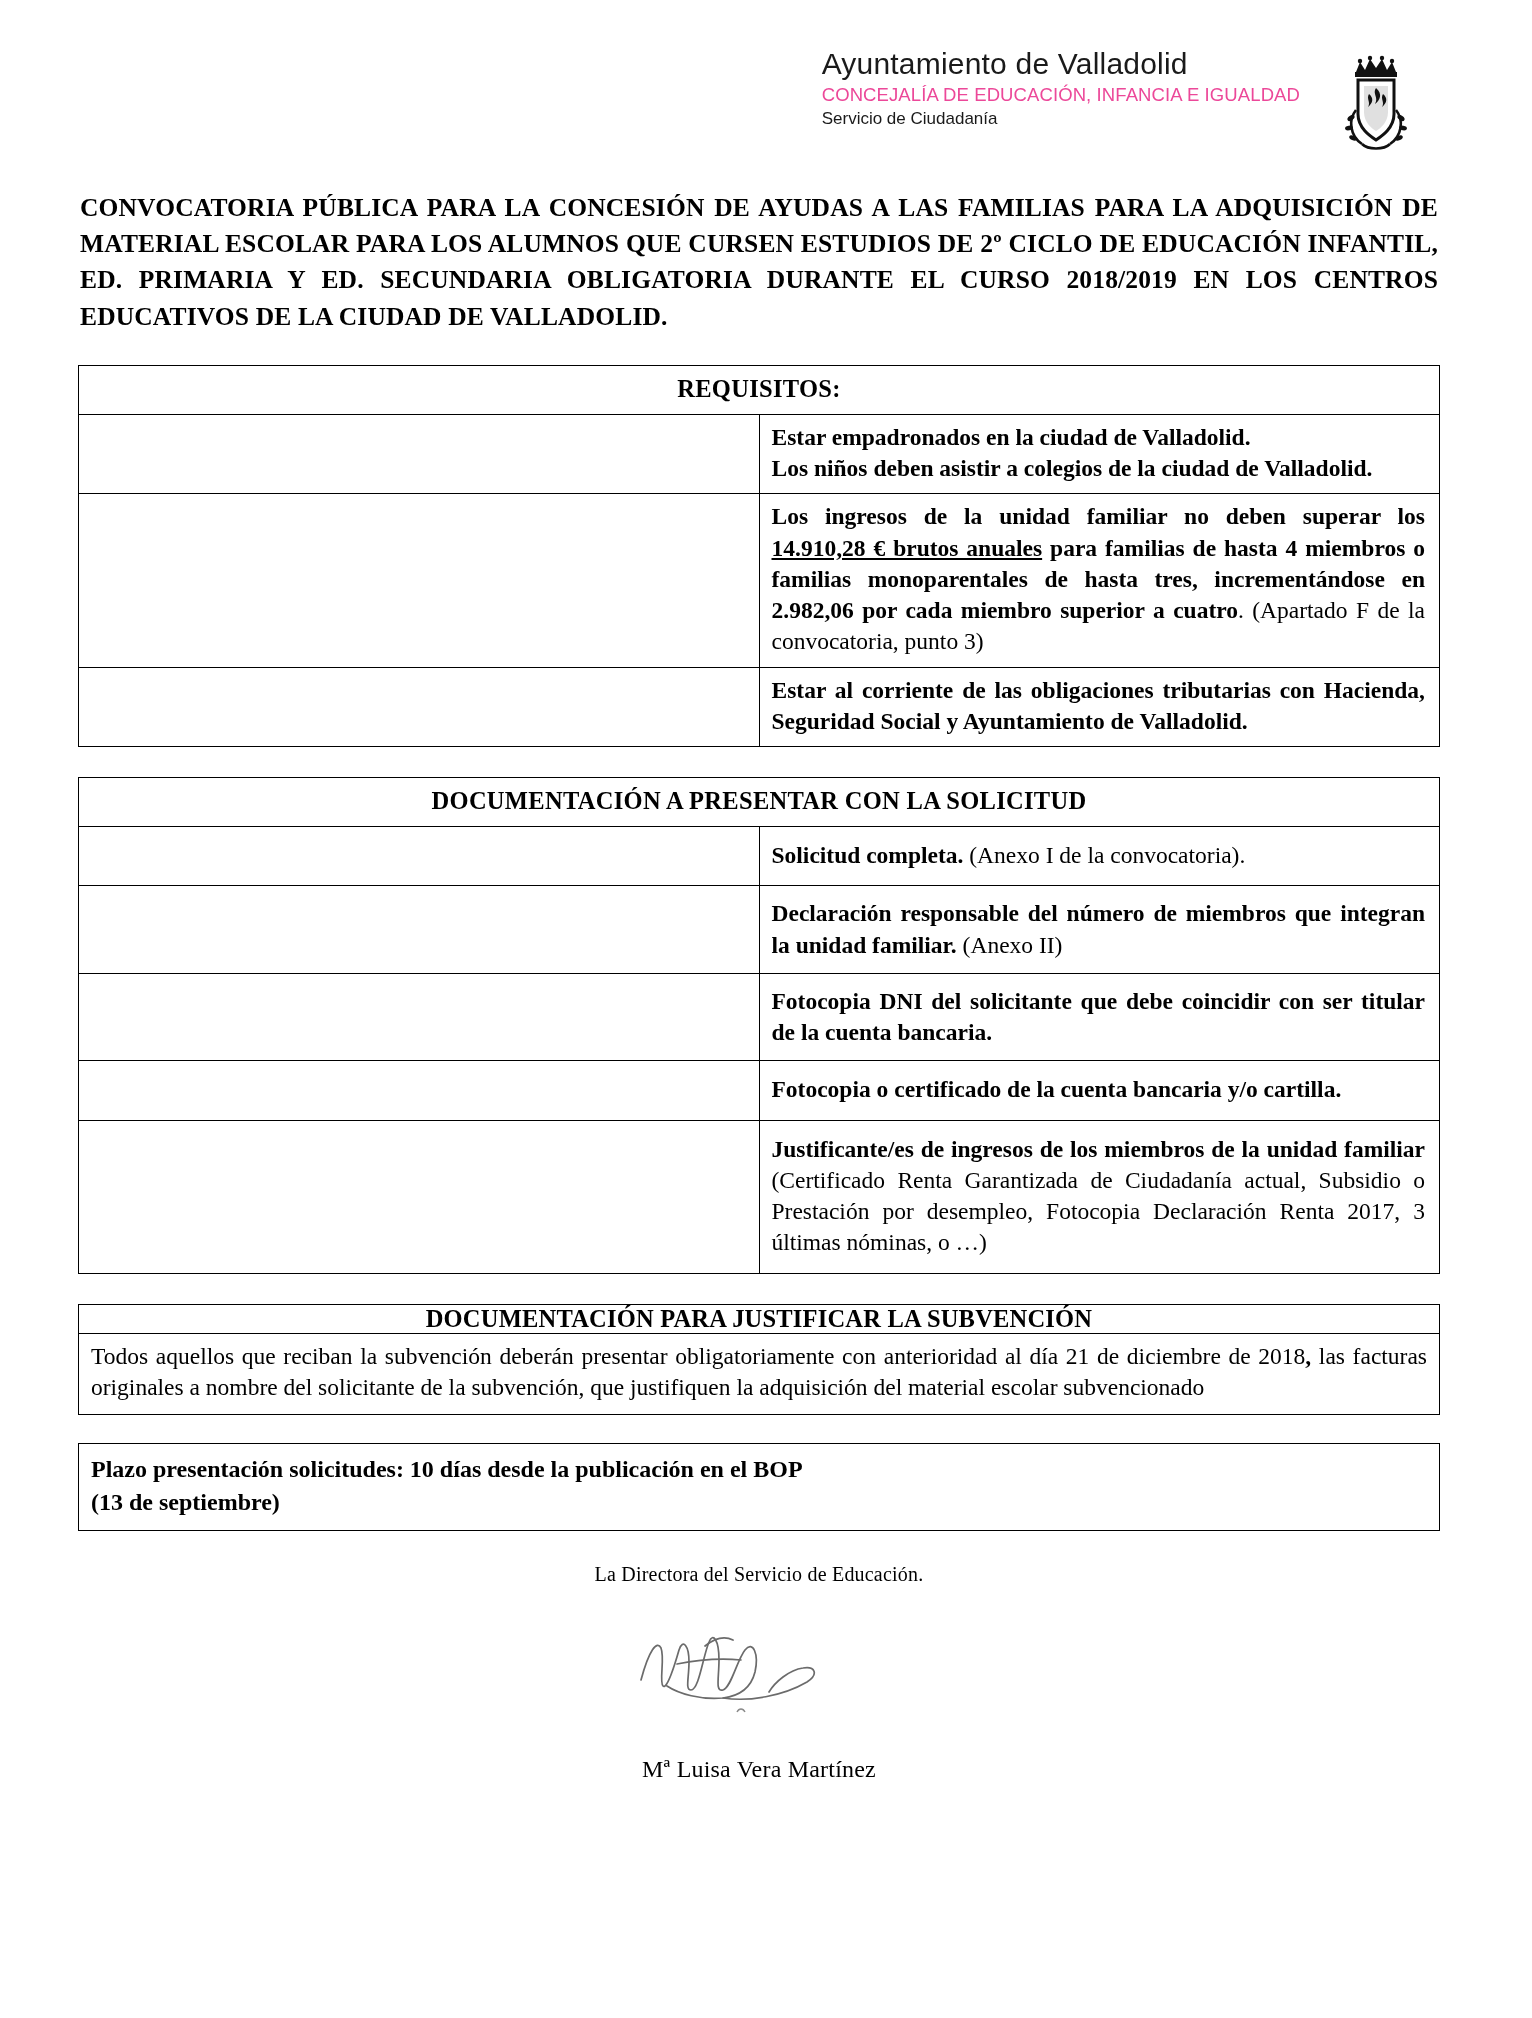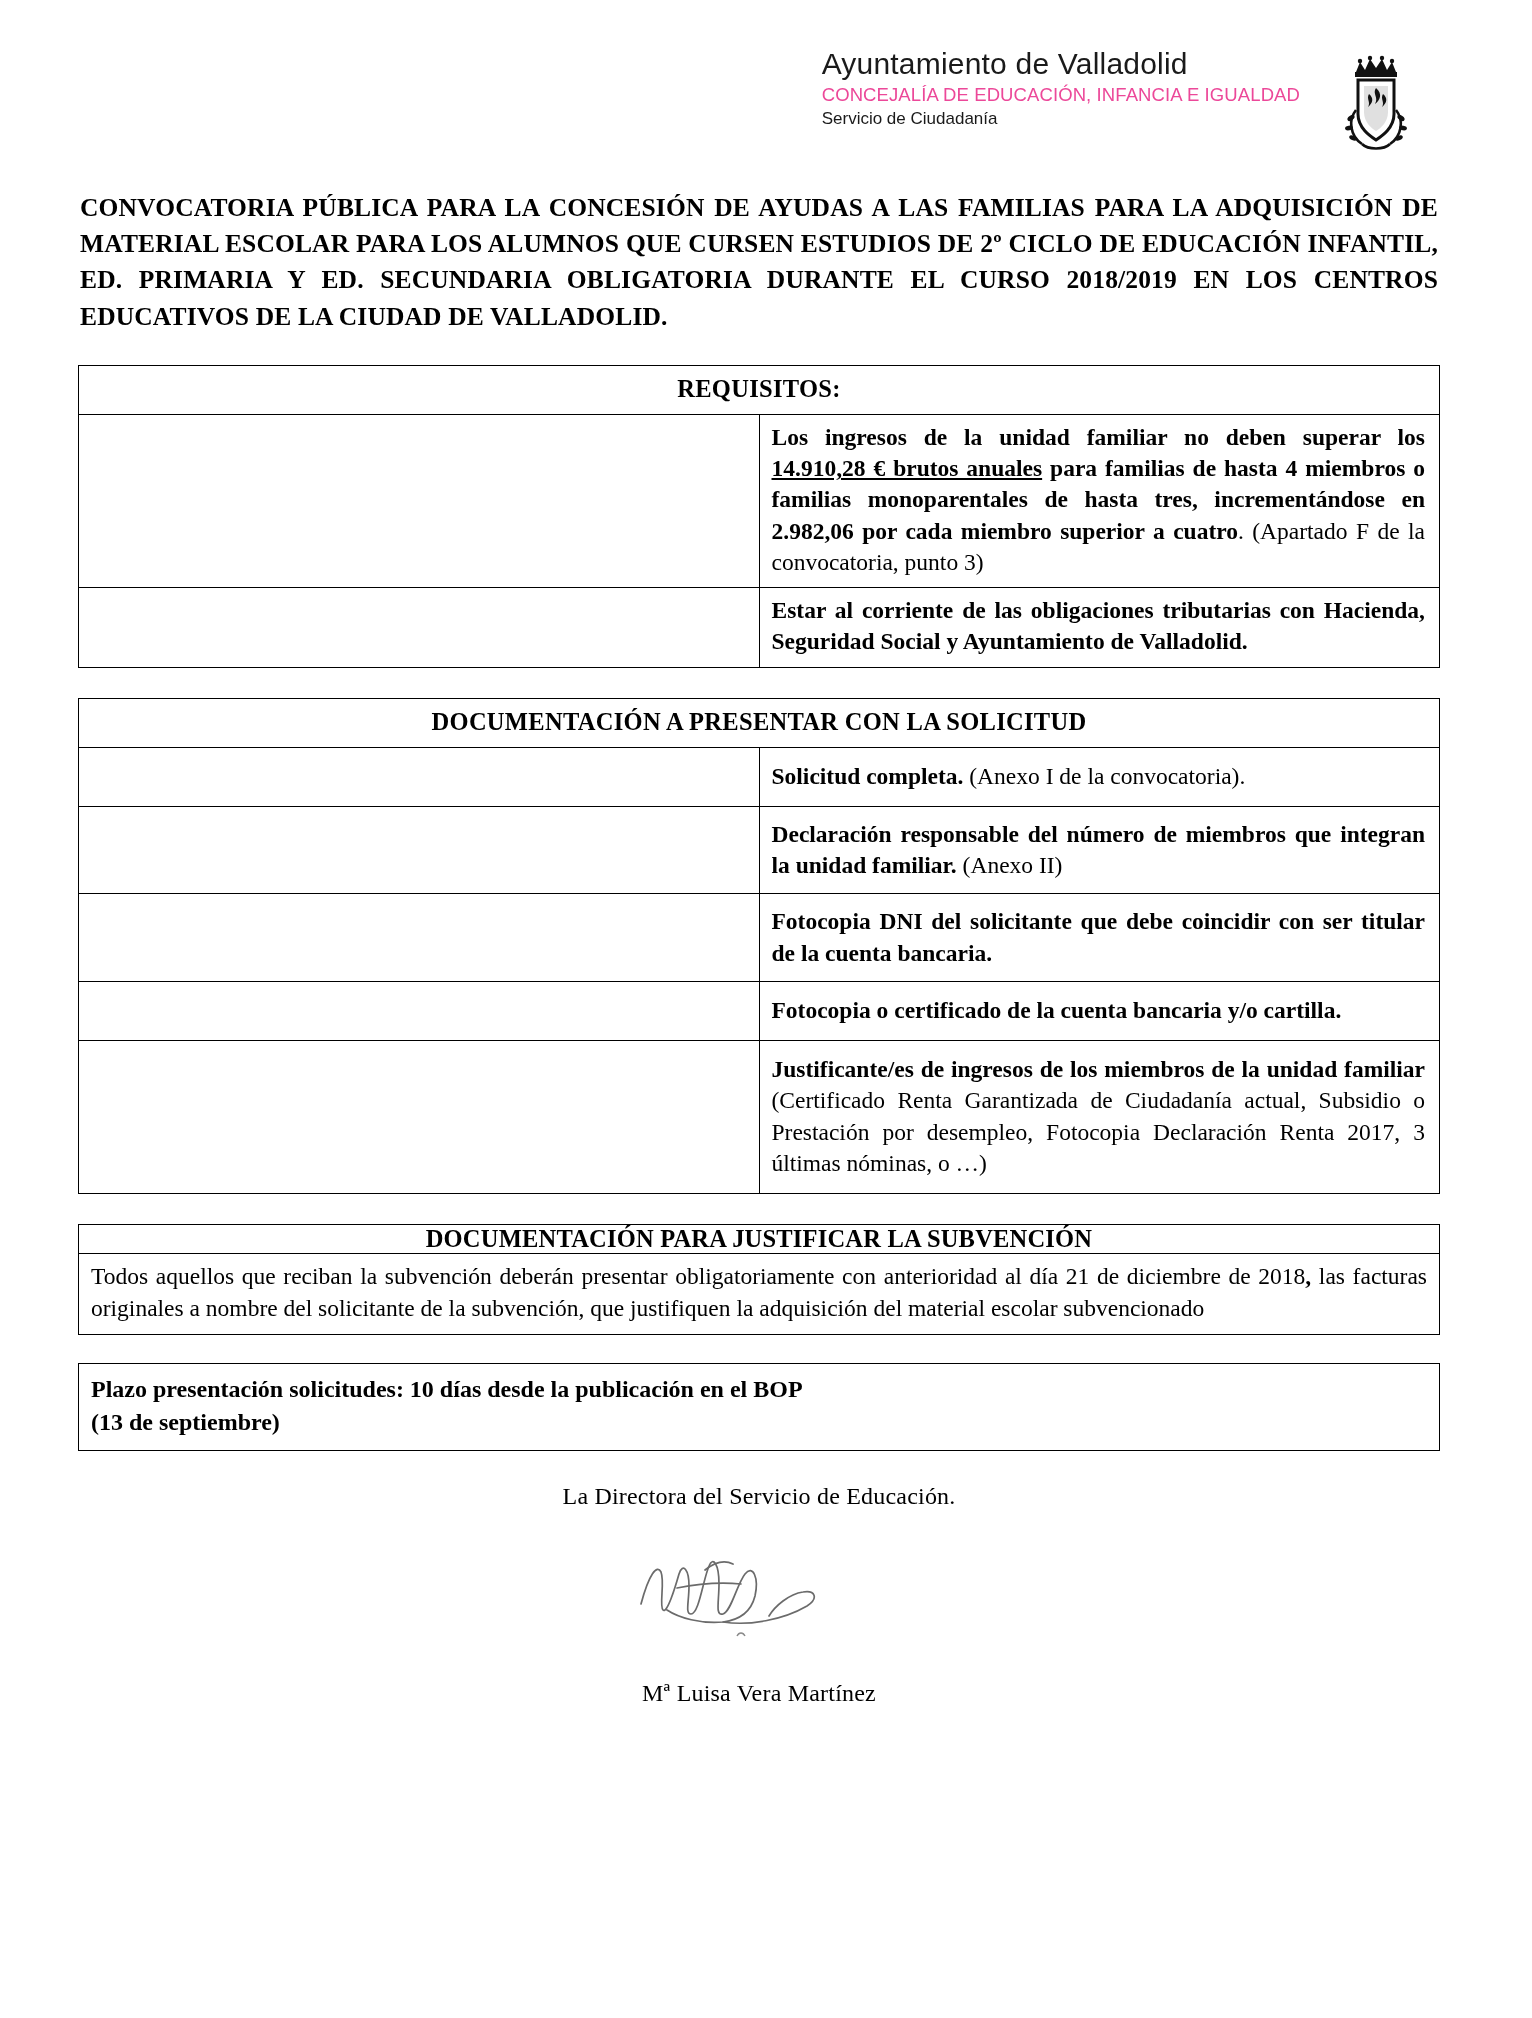--- a/index.html
+++ b/index.html
@@ -148,21 +148,21 @@
     line-height: 1.38;
     margin-top: 37px;
   }
 
   
   .footer {
     margin-top: 32px;
     text-align: center;
   }
   .signer-role {
-    font-size: 24px;
+    font-size: 20px;
     letter-spacing: 0.2px;
   }
   .signature {
     margin: 34px auto 0 auto;
     width: 280px;
     height: 96px;
   }
   .signer-name {
     margin-top: 40px;
     font-size: 24px;
@@ -209,20 +209,29 @@
       </svg>
     </div>
   </div>
 
   <div class="doc-title">CONVOCATORIA PÚBLICA PARA LA CONCESIÓN DE AYUDAS A LAS FAMILIAS PARA LA ADQUISICIÓN DE MATERIAL ESCOLAR PARA LOS ALUMNOS QUE CURSEN ESTUDIOS DE 2º CICLO DE EDUCACIÓN INFANTIL, ED. PRIMARIA Y ED. SECUNDARIA OBLIGATORIA DURANTE EL CURSO 2018/2019 EN LOS CENTROS EDUCATIVOS DE LA CIUDAD DE VALLADOLID.</div>
 
   <table class="tbl">
     <tbody>
         <tr>
       <td class="sectionhead" colspan="2">REQUISITOS:</td>
+    </tr>
+    <tr>
+      <td class="markcol"></td>
+      <td>
+        <div class="cellbody">
+          <b>Estar empadronados en la ciudad de Valladolid.</b><br>
+          <b>Los niños deben asistir a colegios de la ciudad de Valladolid.</b>
+        </div>
+      </td>
     </tr>
     <tr>
       <td class="markcol"></td>
       <td>
         <div class="cellbody">
           <b>Los ingresos de la unidad familiar no deben superar los </b><b class="u">14.910,28 € brutos anuales</b><b> para familias de hasta 4 miembros o familias monoparentales de hasta tres, incrementándose en 2.982,06 por cada miembro superior a cuatro</b><span>. (Apartado F de la convocatoria, punto 3)</span>
         </div>
       </td>
     </tr>
     <tr>

